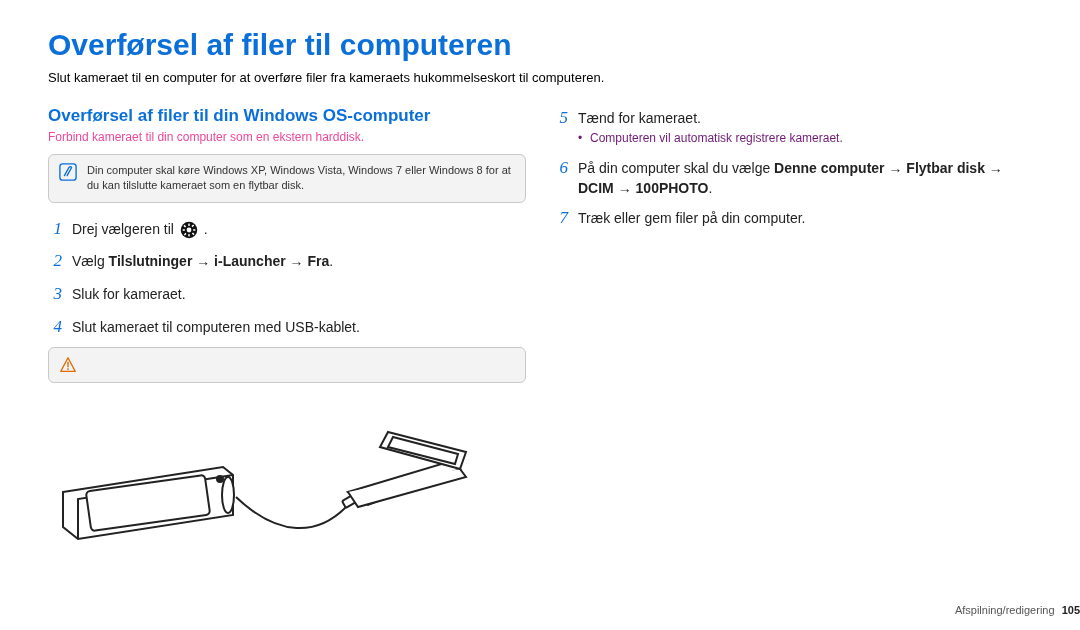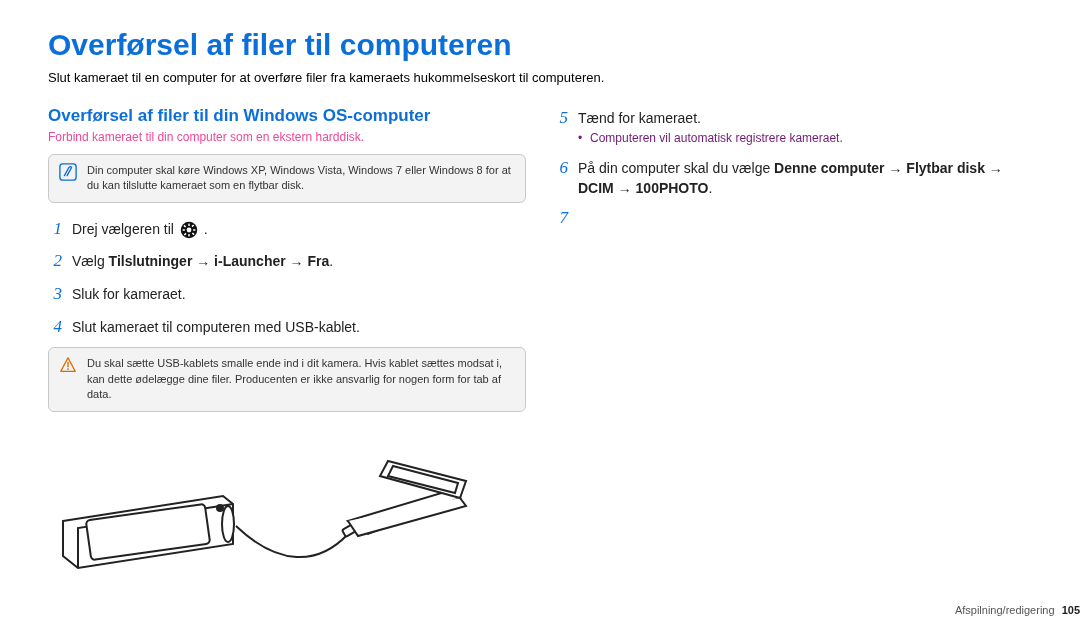--- a/index.html
+++ b/index.html
@@ -96,21 +96,20 @@
       </ol>
 
       <div class="callout">
         <span class="ico">
           <svg viewBox="0 0 20 20">
               <path d="M10 2 L18 17 H2 Z" fill="none" stroke="#e06a00" stroke-width="1.5" stroke-linejoin="round"></path>
               <line x1="10" y1="7" x2="10" y2="12" stroke="#e06a00" stroke-width="1.5" stroke-linecap="round"></line>
               <circle cx="10" cy="14.5" r="1" fill="#e06a00"></circle>
             </svg>
         </span>
-        <span>Du skal sætte USB-kablets smalle ende ind i dit kamera. Hvis kablet sættes modsat i, kan dette ødelægge dine filer. Producenten er ikke ansvarlig for nogen form for tab af data.</span>
       </div>
 
       <div class="illus">
         <svg viewBox="0 0 420 150">
 
           <g stroke="#222" stroke-width="2" fill="#fff">
             <path d="M15 95 L175 70 L185 78 L185 118 L30 142 L15 130 Z"></path>
             <path d="M30 142 L30 102 L185 78" fill="none"></path>
             <rect x="40" y="86" width="120" height="40" rx="4" transform="rotate(-8 100 106)"></rect>
             <ellipse cx="180" cy="98" rx="6" ry="18"></ellipse>
@@ -142,20 +141,21 @@
           </span>
         </li>
         <li>
           <span class="num">6</span>
           <span class="body">
             <span>På din computer skal du vælge </span><b>Denne computer</b><span> → </span><b>Flytbar disk</b><span> → </span><b>DCIM</b><span> → </span><b>100PHOTO</b><span>.</span>
           </span>
         </li>
         <li>
           <span class="num">7</span>
+          <span class="body">Træk eller gem filer på din computer.</span>
         </li>
       </ol>
     </div>
   </div>
 
   <div class="footer">
     <span>Afspilning/redigering</span>
     <span class="pn">105</span>
   </div>
 </div>

